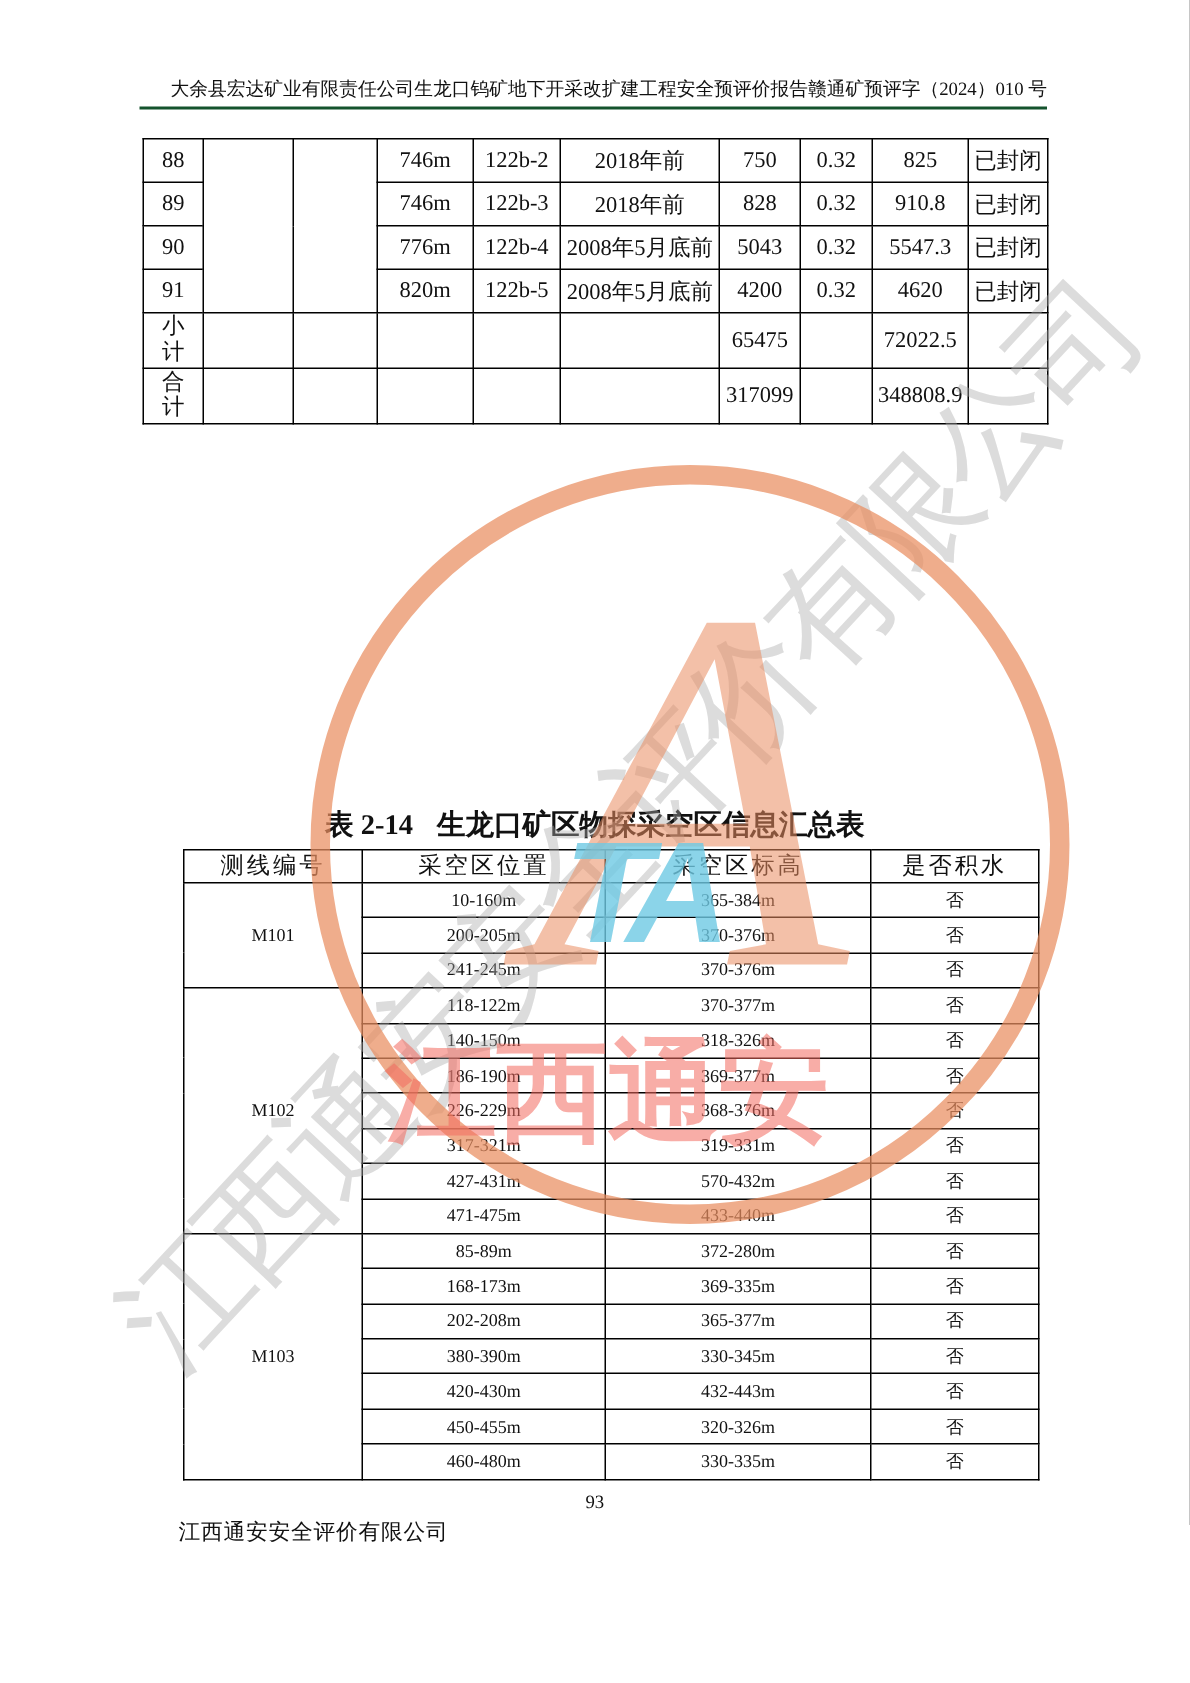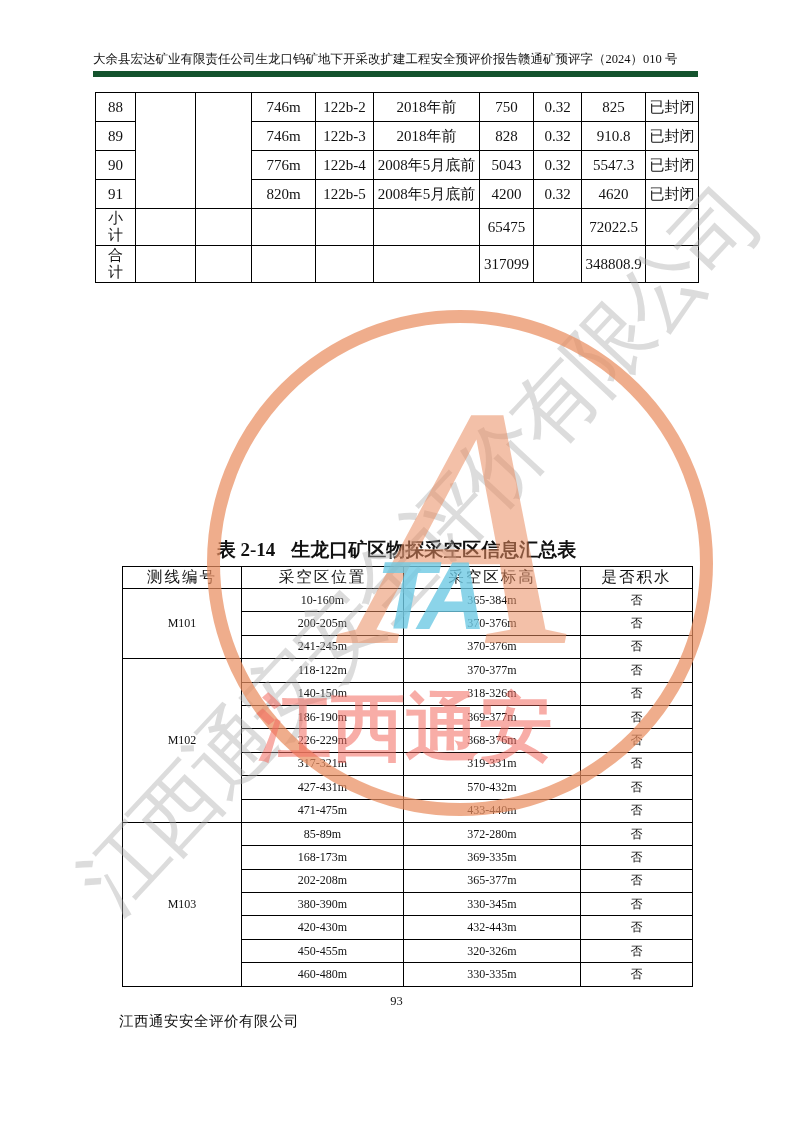--- a/index.html
+++ b/index.html
@@ -4,22 +4,22 @@
 <style>
   html,body { margin:0; padding:0; background:#9a9a9a; }
   .page {
     position:relative; width:793px; height:1122px; margin:0 auto;
     background:#ffffff; overflow:hidden;
     font-family:"Liberation Serif","DejaVu Serif",serif; color:#111;
   }
   
   .doc-header {
     position:absolute; left:93px; top:51px; width:605px;
-    font-size:12.5px; text-align:left; letter-spacing:0;
-    padding-bottom:3px; border-bottom:6px solid #14532d; white-space:nowrap;
+    font-size:12.5px; text-align:right; letter-spacing:0;
+    padding-bottom:3px; border-bottom:2px solid #14532d; white-space:nowrap;
   }
   
   table { border-collapse:collapse; table-layout:fixed; }
   td {
     border:1px solid #000; text-align:center; vertical-align:middle;
     padding:0; overflow:hidden;
     font-family:"Liberation Serif","DejaVu Serif",serif;
   }
   .top-table { position:absolute; left:95px; top:92px; width:603px; }
   .top-table td { font-size:15px; }

